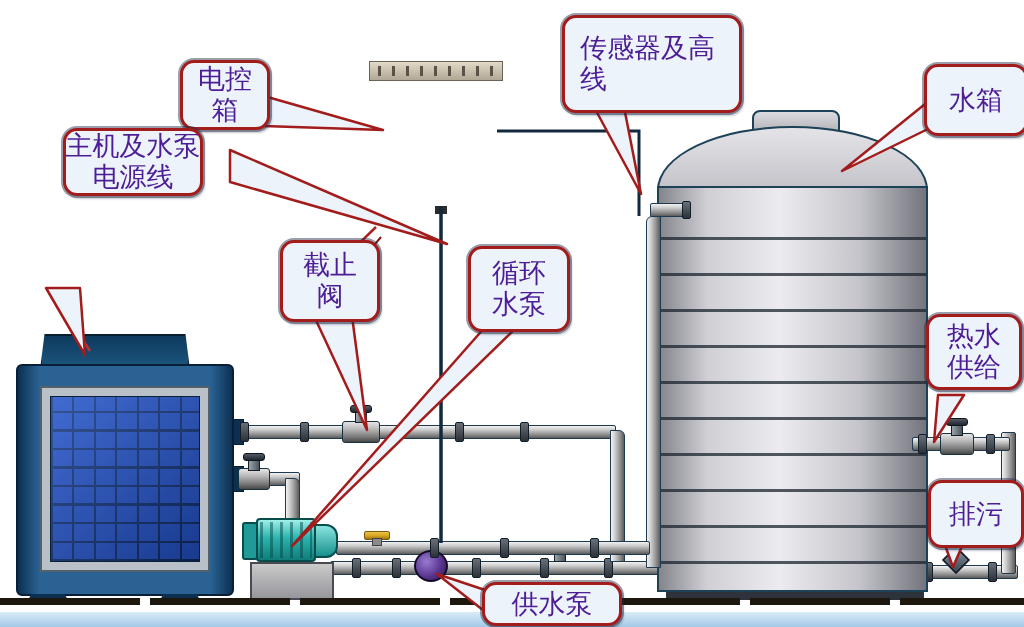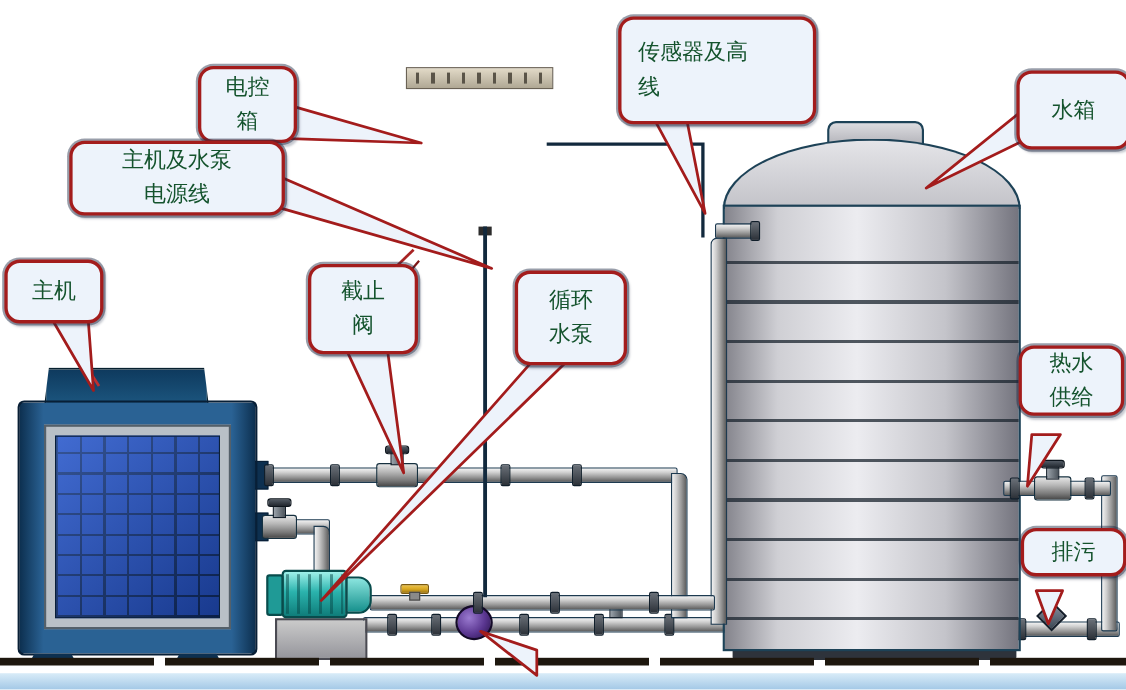--- a/index.html
+++ b/index.html
@@ -13,21 +13,21 @@
     display:flex;align-items:center;padding-left:12px;box-sizing:border-box;}
   .title-banner span{font-size:30px;font-weight:bold;color:#0d0d0d;letter-spacing:3px;
     font-family:"Liberation Sans","DejaVu Sans",sans-serif;}
 
   
   .bubble{position:absolute;z-index:50;background:#edf3fb;border:3px solid #a31c1c;
     border-radius:14px;box-sizing:border-box;display:flex;flex-direction:column;
     justify-content:center;align-items:center;
     box-shadow:0 0 0 2px rgba(28,40,66,0.45),2px 3px 2px rgba(28,40,66,0.25);}
   .bubble .ln{display:block;font-family:"Liberation Serif","DejaVu Serif",serif;
-    font-size:20px;line-height:31px;color:#14532d;white-space:nowrap;}
+    font-size:27px;line-height:31px;color:#4c1d95;white-space:nowrap;}
   .bubble.left-align{align-items:flex-start;padding-left:15px;}
 
   
   .pipe-h{position:absolute;height:14px;
     background:linear-gradient(180deg,#f2f2f2,#cecece 30%,#989898 65%,#5c5c5c);
     border:1px solid #1d3a50;box-sizing:border-box;border-radius:2px;}
   .pipe-v{position:absolute;width:15px;
     background:linear-gradient(90deg,#f2f2f2,#cecece 30%,#989898 65%,#5c5c5c);
     border:1px solid #1d3a50;box-sizing:border-box;border-radius:2px;}
   .cp{position:absolute;width:9px;height:20px;background:linear-gradient(180deg,#6a7078,#2c3138);
@@ -179,52 +179,52 @@
       <polygon points="942,537 966,537 953,567"></polygon>
       <polygon points="488,591 488,614 437,574"></polygon>
     </g>
   </svg>
 
   <div class="bubble" style="left:180px;top:60px;width:90px;height:70px;">
     <span class="ln">电控</span>
     <span class="ln">箱</span>
   </div>
 
-  <div class="bubble" style="left:63px;top:128px;width:196px;height:68px;">
+  <div class="bubble" style="left:63px;top:128px;width:140px;height:68px;">
     <span class="ln">主机及水泵</span>
     <span class="ln">电源线</span>
   </div>
 
-  <div class="bubble" style="left:4px;top:236px;width:90px;height:58px;">
-    <span class="ln">主机</span>
-  </div>
 
   <div class="bubble" style="left:280px;top:240px;width:100px;height:82px;">
     <span class="ln">截止</span>
     <span class="ln">阀</span>
   </div>
 
   <div class="bubble" style="left:468px;top:246px;width:102px;height:86px;">
     <span class="ln">循环</span>
     <span class="ln">水泵</span>
   </div>
 
   <div class="bubble left-align" style="left:562px;top:15px;width:180px;height:98px;">
     <span class="ln">传感器及高</span>
     <span class="ln">线</span>
   </div>
 
   <div class="bubble" style="left:924px;top:64px;width:104px;height:72px;">
     <span class="ln">水箱</span>
   </div>
 
-  <div class="bubble" style="left:926px;top:314px;width:96px;height:64px;">
+  <div class="bubble" style="left:926px;top:314px;width:96px;height:76px;">
     <span class="ln">热水</span>
     <span class="ln">供给</span>
   </div>
 
-  <div class="bubble" style="left:928px;top:480px;width:96px;height:44px;">
+  <div class="bubble" style="left:928px;top:480px;width:96px;height:68px;">
     <span class="ln">排污</span>
   </div>
 
+  <div class="bubble" style="left:482px;top:582px;width:140px;height:44px;">
+    <span class="ln">供水泵</span>
+  </div>
 
 
 </div>
 
 </body></html>

